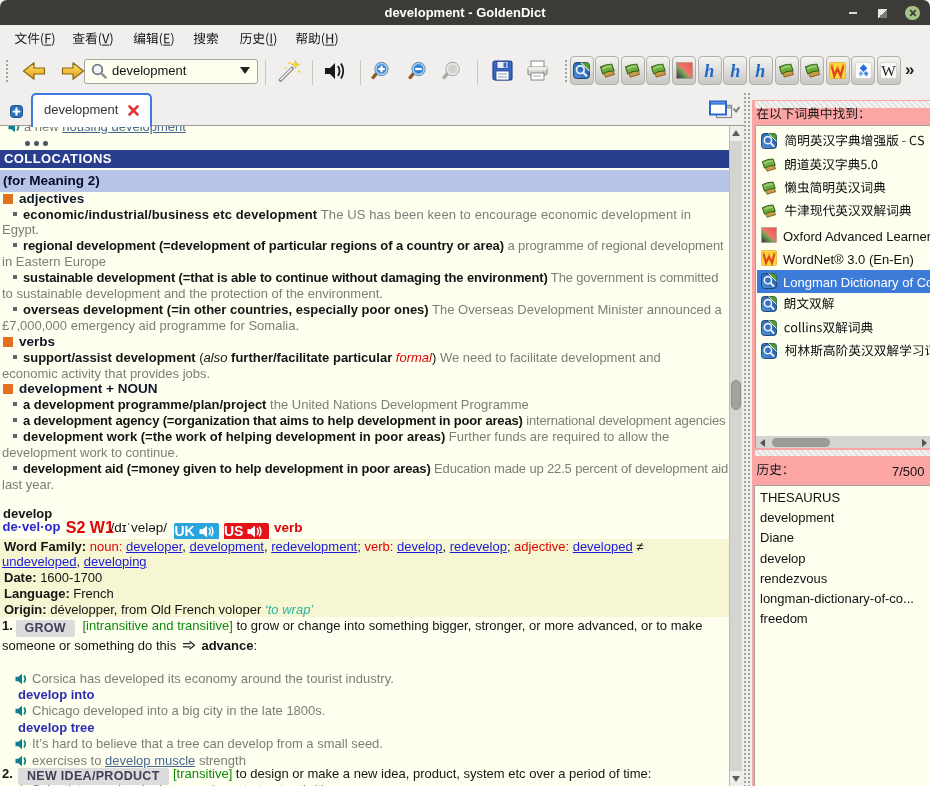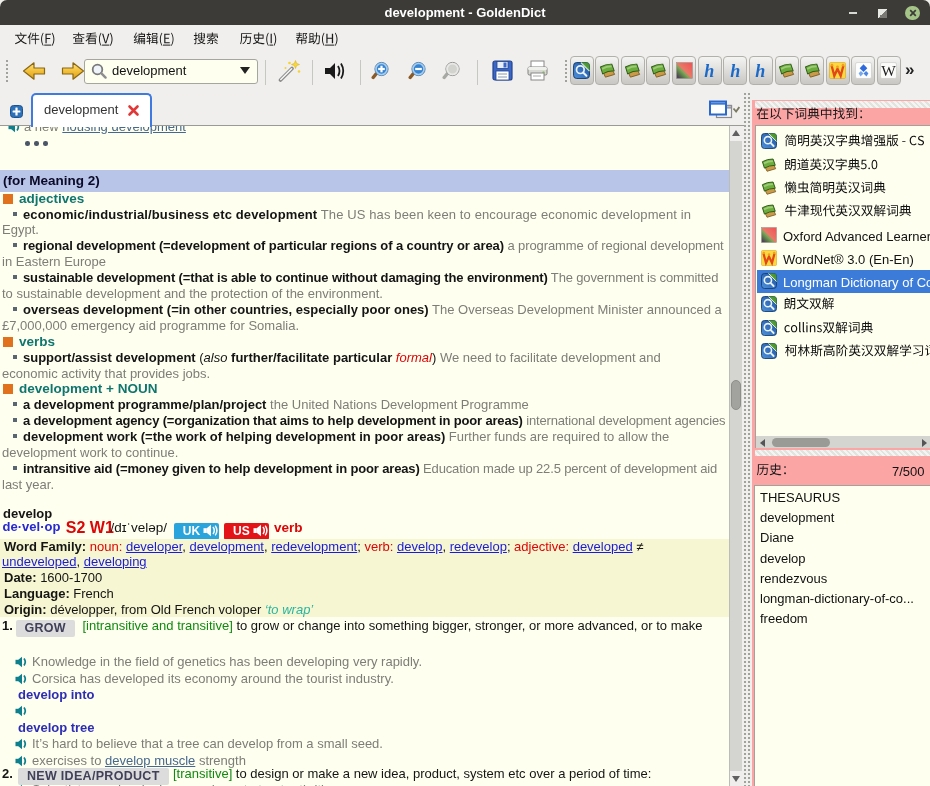--- a/index.html
+++ b/index.html
@@ -17,28 +17,28 @@
 .dots{background-image:radial-gradient(#a2a29c 0.8px,rgba(0,0,0,0) 1px);background-size:4px 4px;background-position:1px 1px}
 .hatch{background-image:repeating-linear-gradient(45deg,#e2e2df 0 2px,#f4f4f2 2px 4px)}
 .tbtn{position:absolute;width:24px;height:29px;top:2px;border:1px solid #b2b0aa;border-radius:4px;background:linear-gradient(#f4f4f2,#c9c7c4)}
 .tbtn svg{margin:5px auto 0}
 
 #content{left:0;top:126px;width:729px;height:660px;background:#fffff0;overflow:hidden}
 .cl{position:absolute;white-space:nowrap;font-size:13px;color:#141414;line-height:16px}
 .g{color:#7e7e78}
 .b{font-weight:bold}
 .bi{font-weight:bold;}
-.or{color:#0f766e;font-weight:bold}
+.or{color:#0f172a;font-weight:bold}
 .lk{color:#47688e;text-decoration:underline}
 .blk{color:#1b1bd8;text-decoration:underline}
 .red{color:#dd0505}
 .grn{color:#0f8a0f}
 .bu{display:inline-block;width:4px;height:4px;background:#5a6572;vertical-align:3px;margin:0 6px 0 3px}
 .sq{display:inline-block;width:10px;height:10px;background:#e2711d;vertical-align:-1px;margin-right:6px}
-.sp{width:45px;height:17px;border-radius:2px;color:#fff;font-weight:bold;font-size:12px;text-align:right;line-height:17px}
+.sp{width:45px;height:17px;border-radius:2px;color:#fff;font-weight:bold;font-size:14px;text-align:left;line-height:17px}
 .sp svg{display:inline-block;vertical-align:-2px}
 .sign{display:inline-block;background:#dcdcdc;color:#40405a;font-weight:bold;border-radius:2px;padding:0 9px;letter-spacing:0.3px;font-size:12.5px}
 .sbthumb{position:absolute;background:#a2a29e;border:1px solid #8e8e8a;border-radius:5px}
 .tri{position:absolute;width:0;height:0}
 
 .ivbox{position:absolute;background:#fffff0;border:1px solid #a2a29c;border-right:none}
 .drow{position:absolute;left:1px;width:176px;height:23px;font-size:13px;color:#111;white-space:nowrap}
 .drow svg.ic{position:absolute;left:4px;top:3px}
 .drow .tx{position:absolute;left:26px;top:4px}
 .hrow{position:absolute;left:5px;font-size:13px;color:#111;white-space:nowrap}
@@ -347,39 +347,40 @@
         <path d="M3 4 L7 0.8 L7 11.2 L3 8 Z" fill="#0e7f8c"></path>
         <path d="M9 2.6 Q11.6 6 9 9.4" fill="none" stroke="#0e7f8c" stroke-width="1.7"></path>
       </svg>
     </div>
 <div class="cl " style="left:24px;top:-7.299999999999997px"><span class="g">a new </span><span class="lk">housing development</span></div>
 <div class="abs" style="left:25px;top:15px;width:30px;height:6px">
       <span style="position:absolute;left:0px;width:4.5px;height:4.5px;border-radius:50%;background:#4a5568"></span>
       <span style="position:absolute;left:9px;width:4.5px;height:4.5px;border-radius:50%;background:#4a5568"></span>
       <span style="position:absolute;left:18px;width:4.5px;height:4.5px;border-radius:50%;background:#4a5568"></span>
     </div>
+<div class="abs" style="left:0;top:24px;width:729px;height:18px;background:#293e8c;color:#fff;font-weight:bold;font-size:13px;line-height:18px;padding-left:4px;letter-spacing:0.4px">COLLOCATIONS</div>
 <div class="abs" style="left:0;top:44px;width:729px;height:21.5px;background:#b8c4e8;color:#0a0a28;font-weight:bold;font-size:13.5px;line-height:21.5px;padding-left:3px">(for Meaning 2)</div>
 <div class="cl " style="left:3px;top:64.5px"><span class="sq"></span><span class="or" style="font-size:13.5px">adjectives</span></div>
 <div class="cl " style="left:10px;top:80.5px"><span style="letter-spacing:0.12px"><span class="bu"></span><span class="b">economic/industrial/business etc development</span> <span class="g">The US has been keen to encourage economic development in</span></span></div>
 <div class="cl " style="left:2px;top:96.4px"><span class="g">Egypt.</span></div>
 <div class="cl " style="left:10px;top:112.30000000000001px"><span style="letter-spacing:-0.1px"><span class="bu"></span><span class="b">regional development</span> <span class="bi">(=development of particular regions of a country or area)</span> <span class="g">a programme of regional development</span></span></div>
 <div class="cl " style="left:2px;top:128.2px"><span class="g">in Eastern Europe</span></div>
 <div class="cl " style="left:10px;top:144.10000000000002px"><span style="letter-spacing:-0.14px"><span class="bu"></span><span class="b">sustainable development</span> <span class="bi">(=that is able to continue without damaging the environment)</span> <span class="g">The government is committed</span></span></div>
 <div class="cl " style="left:2px;top:160px"><span class="g">to sustainable development and the protection of the environment.</span></div>
 <div class="cl " style="left:10px;top:175.89999999999998px"><span class="bu"></span><span class="b">overseas development</span> <span class="bi">(=in other countries, especially poor ones)</span> <span class="g">The Overseas Development Minister announced a</span></div>
 <div class="cl " style="left:2px;top:191.8px"><span class="g">£7,000,000 emergency aid programme for Somalia.</span></div>
 <div class="cl " style="left:3px;top:207.7px"><span class="sq"></span><span class="or" style="font-size:13.5px">verbs</span></div>
 <div class="cl " style="left:10px;top:223.60000000000002px"><span class="bu"></span><span class="b">support/assist development</span> (<span style="font-style:italic">also</span> <span class="b">further/facilitate particular</span> <span class="red" style="font-style:italic">formal</span>) <span class="g">We need to facilitate development and</span></div>
 <div class="cl " style="left:2px;top:239.5px"><span class="g">economic activity that provides jobs.</span></div>
 <div class="cl " style="left:3px;top:255.39999999999998px"><span class="sq"></span><span class="or" style="font-size:13.5px">development + NOUN</span></div>
 <div class="cl " style="left:10px;top:271.3px"><span class="bu"></span><span class="b">a development programme/plan/project</span> <span class="g">the United Nations Development Programme</span></div>
 <div class="cl " style="left:10px;top:303.1px"><span class="bu"></span><span class="b">development work</span> <span class="bi">(=the work of helping development in poor areas)</span> <span class="g">Further funds are required to allow the</span></div>
 <div class="cl " style="left:10px;top:287.2px"><span style="letter-spacing:-0.16px"><span class="bu"></span><span class="b">a development agency</span> <span class="bi">(=organization that aims to help development in poor areas)</span> <span class="g">international development agencies</span></span></div>
 <div class="cl " style="left:2px;top:319px"><span class="g">development work to continue.</span></div>
-<div class="cl " style="left:10px;top:334.9px"><span style="letter-spacing:-0.15px"><span class="bu"></span><span class="b">intransitive aid</span> <span class="bi">(=money given to help development in poor areas)</span> <span class="g">Education made up 22.5 percent of development aid</span></span></div>
+<div class="cl " style="left:10px;top:334.9px"><span style="letter-spacing:-0.15px"><span class="bu"></span><span class="b">development aid</span> <span class="bi">(=money given to help development in poor areas)</span> <span class="g">Education made up 22.5 percent of development aid</span></span></div>
 <div class="cl " style="left:2px;top:350.8px"><span class="g">last year.</span></div>
 <div class="cl " style="left:3px;top:379.5px"><span class="b">develop</span></div>
 <div class="cl " style="left:2.6px;top:392.5px"><span class="b" style="color:#2727d4;font-size:13px">de·vel·op</span></div>
 <div class="cl " style="left:65.8px;top:393.5px"><span class="b red" style="font-size:16px">S2 W1</span></div>
 <div class="cl " style="left:110.4px;top:393.5px"><span style="font-size:13.5px">/dɪˈveləp/</span></div>
 <div class="abs sp" style="left:174.4px;top:396.5px;background:#29a4dc">UK&nbsp;<svg width="16" height="13" viewBox="0 0 16 13">
         <rect x="0.5" y="4.2" width="3.2" height="4.8" fill="#fff"></rect>
         <path d="M3.4 4.4 L8 0.8 L8 12.2 L3.4 8.6 Z" fill="#fff"></path>
         <path d="M10 3 Q12.6 6.5 10 10" fill="none" stroke="#fff" stroke-width="1.5"></path>
         <path d="M12.2 1.6 Q15.6 6.5 12.2 11.4" fill="none" stroke="#fff" stroke-width="1.5"></path>
@@ -393,36 +394,35 @@
 <div class="cl " style="left:274px;top:393.5px"><span class="b red" style="font-size:13.5px">verb</span></div>
 <div class="abs" style="left:0;top:413px;width:729px;height:78px;background:#f6f6d2"></div>
 <div class="cl " style="left:4px;top:412.5px"><span class="b">Word Family:</span> <span class="red">noun:</span> <span class="blk">developer</span>, <span class="blk">development</span>, <span class="blk">redevelopment</span>; <span class="red">verb:</span> <span class="blk">develop</span>, <span class="blk">redevelop</span>; <span class="red">adjective:</span> <span class="blk">developed</span> ≠</div>
 <div class="cl " style="left:2px;top:428.29999999999995px"><span class="blk">undeveloped</span>, <span class="blk">developing</span></div>
 <div class="cl " style="left:4px;top:443.70000000000005px"><span class="b">Date:</span> 1600-1700</div>
 <div class="cl " style="left:4px;top:459.9px"><span class="b">Language:</span> French</div>
 <div class="cl " style="left:4px;top:476px"><span class="b">Origin:</span> développer, from Old French voloper <span style="color:#2ab5a0;font-style:italic">‘to wrap’</span></div>
 <div class="cl " style="left:2px;top:491.5px"><span class="b">1.</span></div>
 <div class="abs sign" style="left:15.5px;top:494px;height:16.5px;line-height:16.5px">GROW</div>
 <div class="cl " style="left:82.5px;top:491.5px"><span class="grn">[intransitive and transitive]</span> to grow or change into something bigger, stronger, or more advanced, or to make</div>
-<div class="cl inl row" style="left:15px;top:528px"><svg width="13" height="12" viewBox="0 0 13 12">
-        <rect x="0.5" y="3.8" width="2.8" height="4.4" fill="#0e7f8c"></rect>
-        <path d="M3 4 L7 0.8 L7 11.2 L3 8 Z" fill="#0e7f8c"></path>
-        <path d="M9 2.6 Q11.6 6 9 9.4" fill="none" stroke="#0e7f8c" stroke-width="1.7"></path>
-      </svg><span style="margin-left:4px"></span><span class="g">Knowledge in the field of genetics has been developing very rapidly.</span></div>
+<div class="cl inl" style="left:2px;top:512px">someone or something do this <svg style="margin:0 2px;vertical-align:-1px;display:inline-block" width="14" height="11" viewBox="0 0 14 11">
+        <path d="M1 3.6 H8.5 M1 6.8 H8.5" stroke="#222" stroke-width="1.3" fill="none"></path>
+        <path d="M7.5 1.2 L12.6 5.2 L7.5 9.2" fill="none" stroke="#222" stroke-width="1.3" stroke-linejoin="round"></path>
+      </svg> <span class="b">advance</span>:</div>
 <div class="cl inl row" style="left:15px;top:544.5px"><svg width="13" height="12" viewBox="0 0 13 12">
         <rect x="0.5" y="3.8" width="2.8" height="4.4" fill="#0e7f8c"></rect>
         <path d="M3 4 L7 0.8 L7 11.2 L3 8 Z" fill="#0e7f8c"></path>
         <path d="M9 2.6 Q11.6 6 9 9.4" fill="none" stroke="#0e7f8c" stroke-width="1.7"></path>
       </svg><span style="margin-left:4px"></span><span class="g">Corsica has developed its economy around the tourist industry.</span></div>
 <div class="cl " style="left:18px;top:560.5px"><span class="b" style="color:#2d2db4">develop into</span></div>
 <div class="cl inl row" style="left:15px;top:577px"><svg width="13" height="12" viewBox="0 0 13 12">
         <rect x="0.5" y="3.8" width="2.8" height="4.4" fill="#0e7f8c"></rect>
         <path d="M3 4 L7 0.8 L7 11.2 L3 8 Z" fill="#0e7f8c"></path>
         <path d="M9 2.6 Q11.6 6 9 9.4" fill="none" stroke="#0e7f8c" stroke-width="1.7"></path>
-      </svg><span style="margin-left:4px"></span></div>
+      </svg><span style="margin-left:4px"></span><span class="g">Chicago developed into a big city in the late 1800s.</span></div>
 <div class="cl " style="left:18px;top:593.5px"><span class="b" style="color:#2d2db4">develop tree</span></div>
 <div class="cl inl row" style="left:15px;top:610px"><svg width="13" height="12" viewBox="0 0 13 12">
         <rect x="0.5" y="3.8" width="2.8" height="4.4" fill="#0e7f8c"></rect>
         <path d="M3 4 L7 0.8 L7 11.2 L3 8 Z" fill="#0e7f8c"></path>
         <path d="M9 2.6 Q11.6 6 9 9.4" fill="none" stroke="#0e7f8c" stroke-width="1.7"></path>
       </svg><span style="margin-left:4px"></span><span class="g">It’s hard to believe that a tree can develop from a small seed.</span></div>
 <div class="cl inl row" style="left:15px;top:626.5px"><svg width="13" height="12" viewBox="0 0 13 12">
         <rect x="0.5" y="3.8" width="2.8" height="4.4" fill="#0e7f8c"></rect>
         <path d="M3 4 L7 0.8 L7 11.2 L3 8 Z" fill="#0e7f8c"></path>
         <path d="M9 2.6 Q11.6 6 9 9.4" fill="none" stroke="#0e7f8c" stroke-width="1.7"></path>

